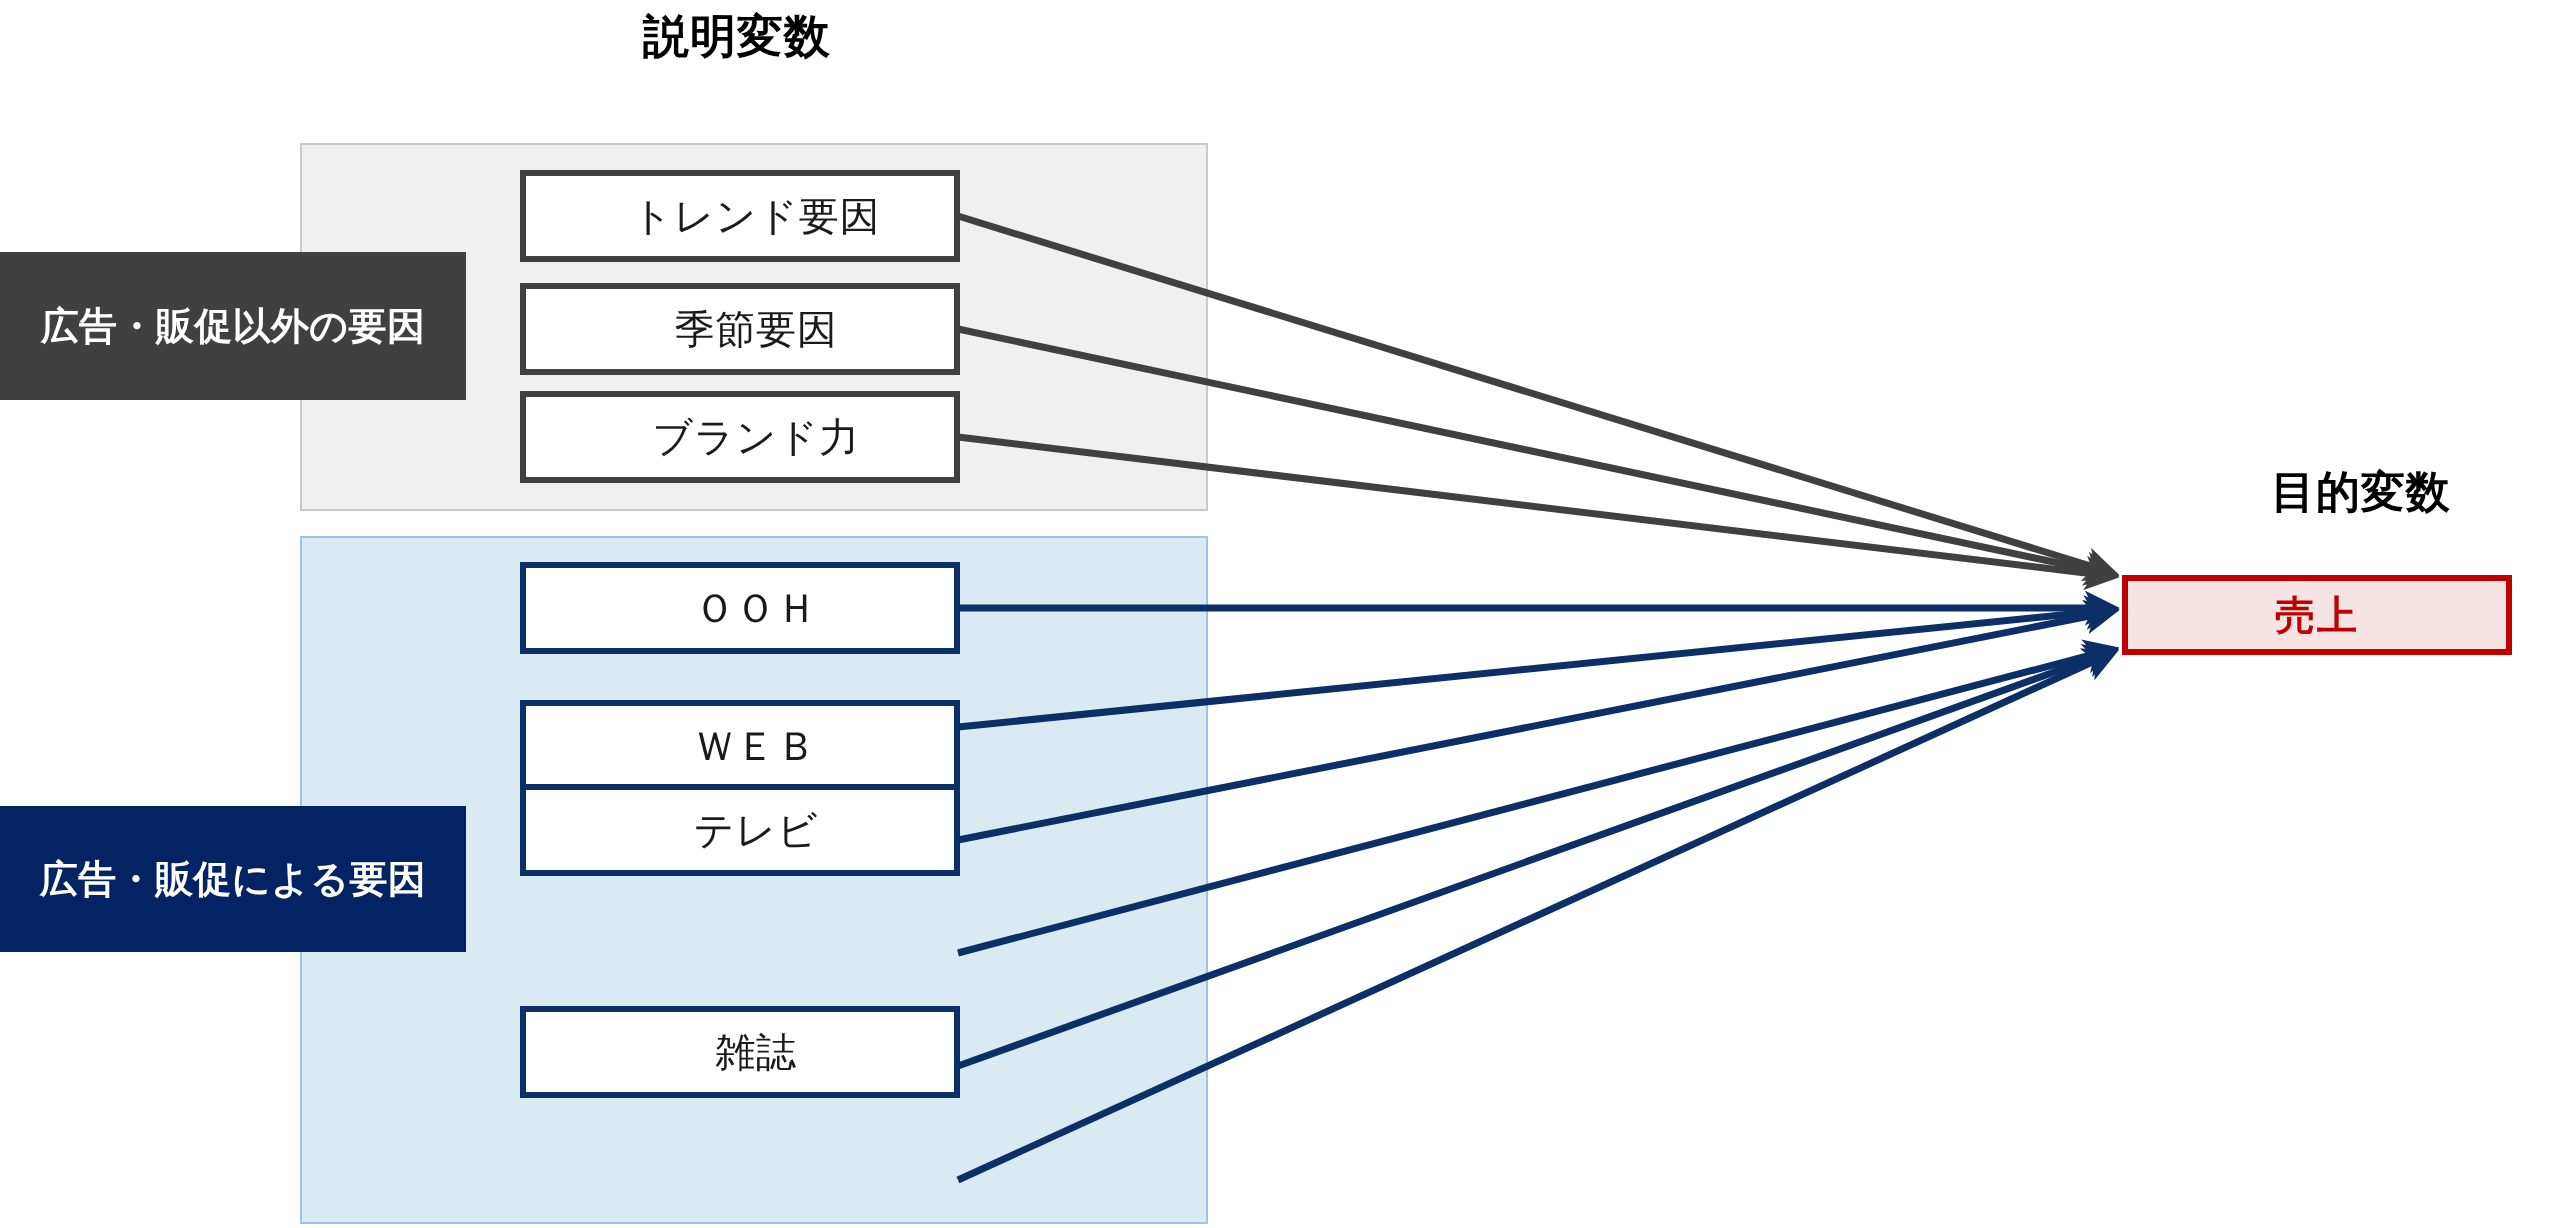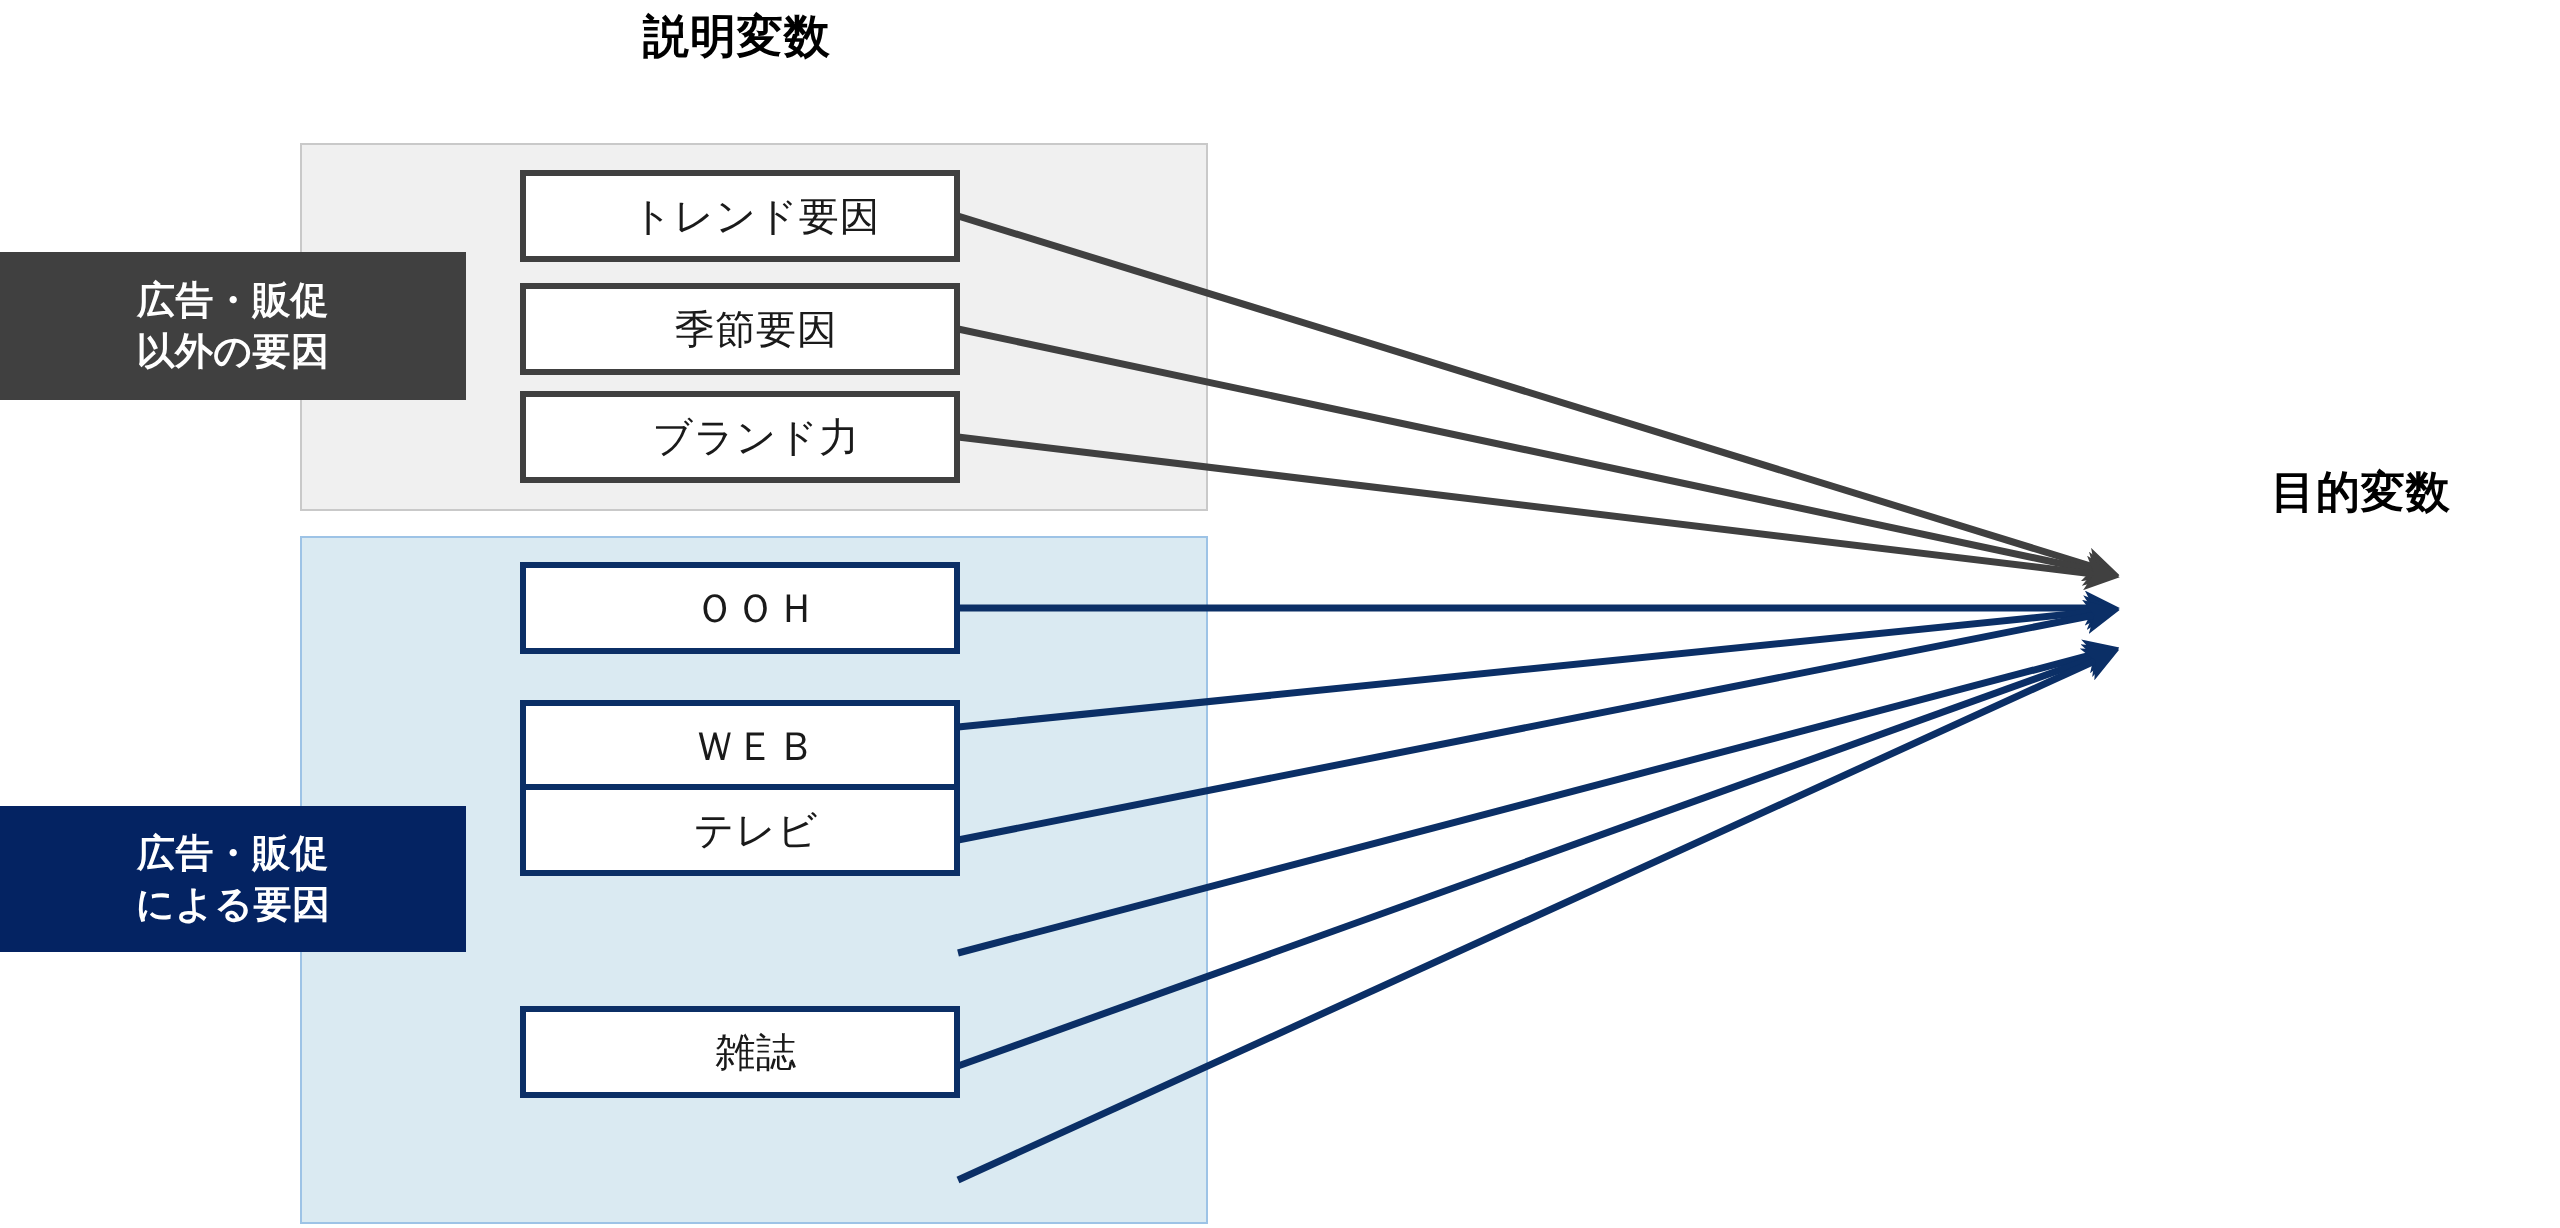--- a/index.html
+++ b/index.html
@@ -58,21 +58,21 @@
     height: 688px;
     background: #daeaf2;
     border: 2px solid #9dc3e6;
   }
 
   
   .category-label {
     position: absolute;
     box-sizing: border-box;
     display: flex;
-    flex-direction: column;
+    flex-direction: row;
     align-items: center;
     justify-content: center;
     color: #ffffff;
     font-weight: bold;
     font-size: 38px;
     line-height: 1.34;
     letter-spacing: 0.01em;
     text-align: center;
   }
   #category-label-other {
@@ -164,20 +164,21 @@
 
   <div class="var-box grey-box" style="top:170px">トレンド要因</div>
   <div class="var-box grey-box" style="top:283px">季節要因</div>
   <div class="var-box grey-box" style="top:391px">ブランド力</div>
 
   <div class="var-box navy-box" style="top:562px">ＯＯＨ</div>
   <div class="var-box navy-box" style="top:700px">ＷＥＢ</div>
   <div class="var-box navy-box" style="top:784px">テレビ</div>
   <div class="var-box navy-box" style="top:1006px">雑誌</div>
 
+  <div id="outcome-box">売上</div>
 
   <svg id="arrow-layer" viewBox="0 0 2560 1228">
     <defs>
       <marker id="arrowhead-grey" markerWidth="5" markerHeight="5" refX="3.6" refY="2.5" orient="auto" markerUnits="strokeWidth">
         <path d="M0,0 L5,2.5 L0,5 L1.3,2.5 Z" fill="#404040"></path>
       </marker>
       <marker id="arrowhead-navy" markerWidth="5" markerHeight="5" refX="3.6" refY="2.5" orient="auto" markerUnits="strokeWidth">
         <path d="M0,0 L5,2.5 L0,5 L1.3,2.5 Z" fill="#0b2f66"></path>
       </marker>
     </defs>

